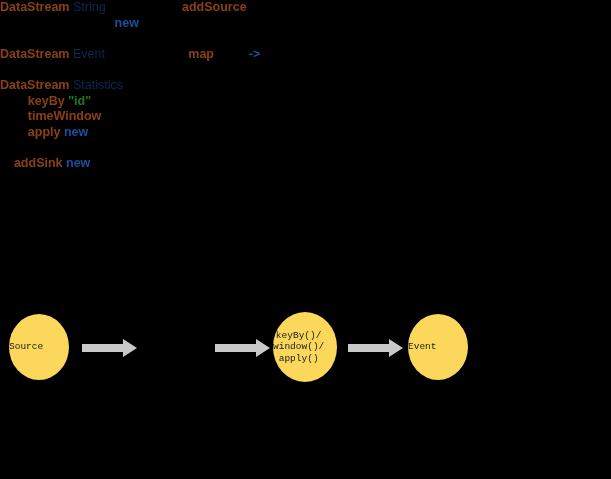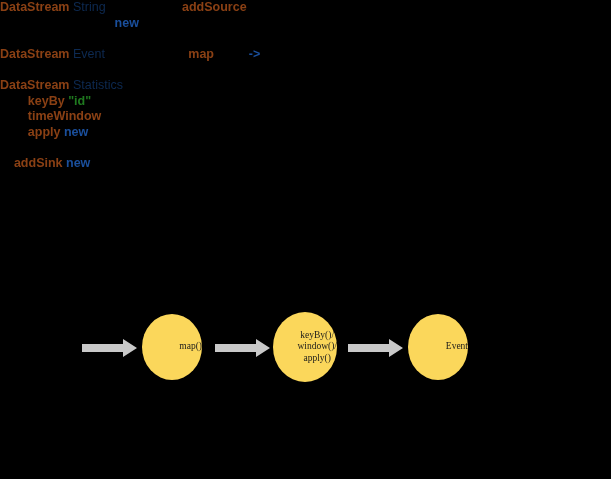--- a/index.html
+++ b/index.html
@@ -48,24 +48,24 @@
     top: 300px;
     width: 611px;
     height: 100px;
   }
   .node {
     position: absolute;
     background: #fbd75b;
     border-radius: 50%;
     display: flex;
     align-items: center;
-    justify-content: flex-end;
+    justify-content: flex-start;
     text-align: center;
     color: #1a1a1a;
-    font-family: Liberation Serif, serif;
+    font-family: Liberation Mono, monospace;
     font-size: 9.5px;
     line-height: 11.5px;
   }
   .node-label { white-space: pre-line; }
 
   .arrow {
     position: absolute;
     height: 30px;
   }
   .arrow svg { display: block; }
@@ -105,22 +105,22 @@
       <polygon points="
         0,6
         41,6
         41,1
         55,10
         41,19
         41,14
         0,14" fill="#c9c9c9"></polygon>
     </svg>
     </div>
-    <div class="node" style="left: 142px; top: 14px; width: 60px; height: 66px; background: rgb(251, 215, 91); color: rgb(26, 26, 26);">
-      <span class="node-label">map()</span>
+    <div class="node" style="left: 9px; top: 14px; width: 60px; height: 66px; background: rgb(251, 215, 91); color: rgb(26, 26, 26);">
+      <span class="node-label">Source</span>
     </div>
     <div class="node" style="left: 273px; top: 12px; width: 64px; height: 70px; background: rgb(251, 215, 91); color: rgb(26, 26, 26);">
       <span class="node-label">keyBy()/
 window()/
 apply()</span>
     </div>
     <div class="node" style="left: 408px; top: 14px; width: 60px; height: 66px; background: rgb(251, 215, 91); color: rgb(26, 26, 26);">
       <span class="node-label">Event</span>
     </div>
   </div>

